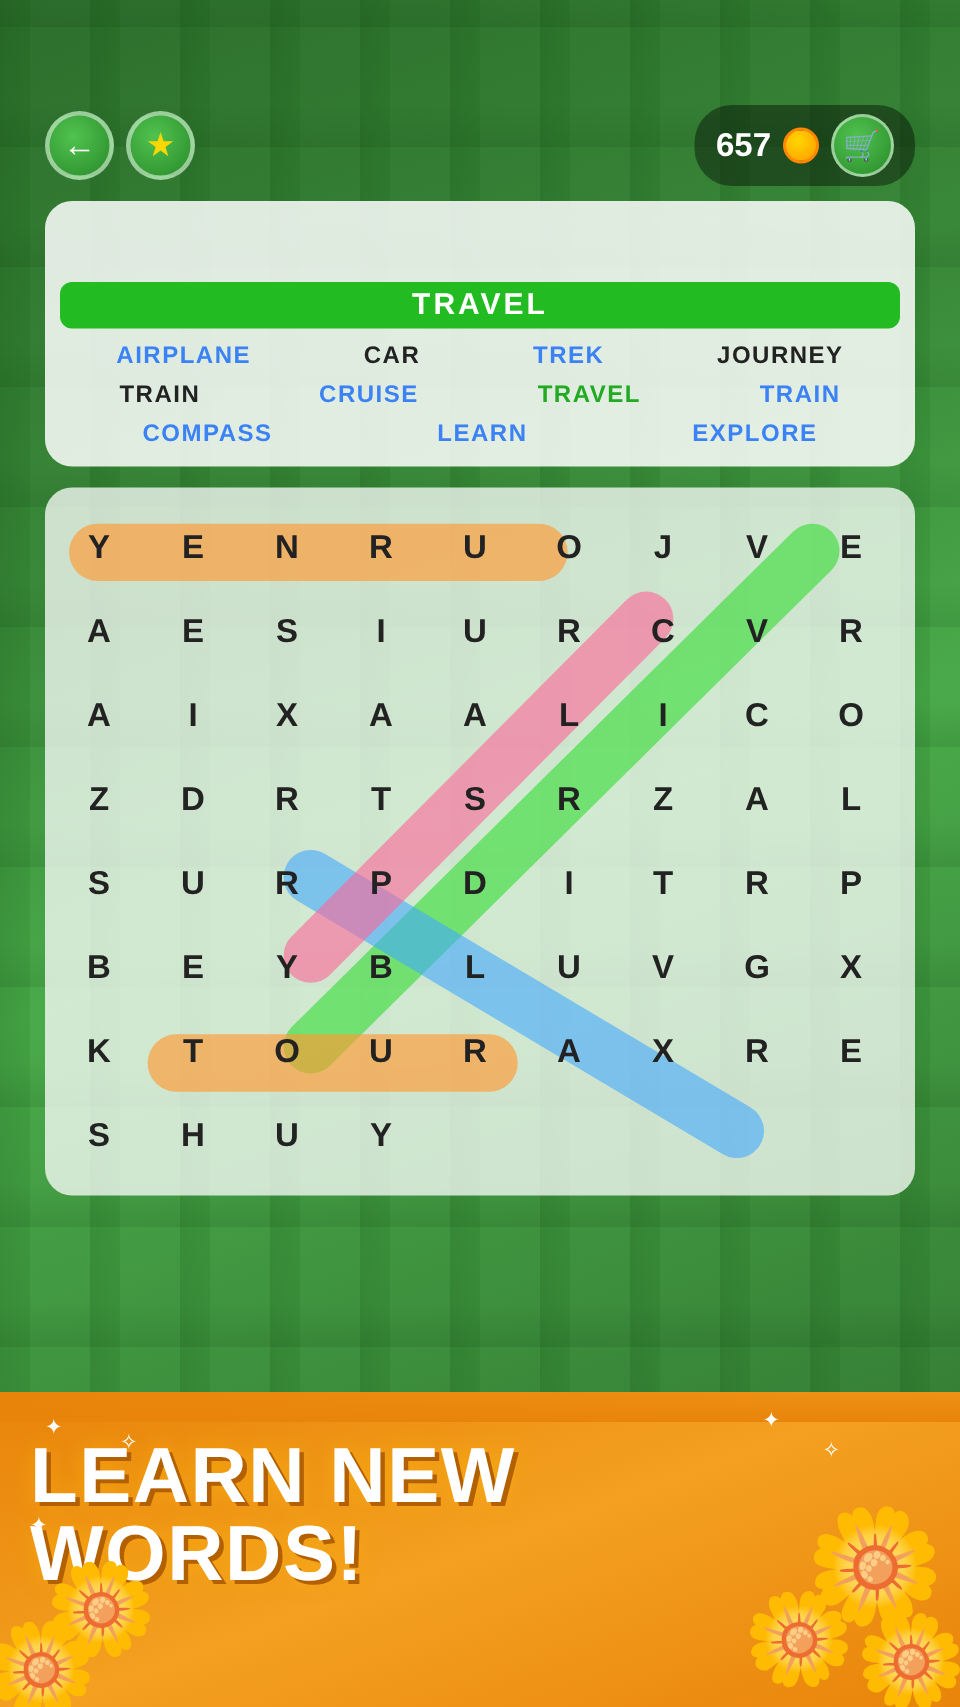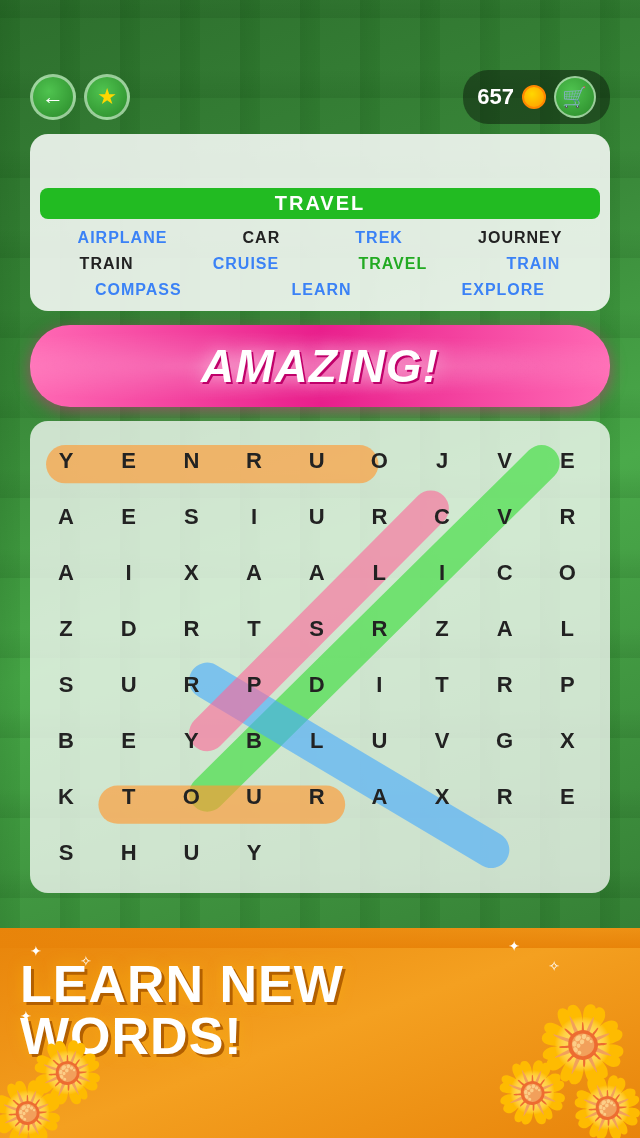--- a/index.html
+++ b/index.html
@@ -332,23 +332,20 @@
       </div>
 
       <div class="word-row">
         <span class="word-item normal">COMPASS</span>
         <span class="word-item normal">LEARN</span>
         <span class="word-item normal">EXPLORE</span>
       </div>
     </div>
   </div>
 
-  <div id="amazing-banner">
-    <span class="amazing-text">AMAZING!</span>
-  </div>
 
   <div id="grid-container">
     <div id="word-grid" style="grid-template-columns: repeat(9, 1fr); grid-template-rows: repeat(8, 56px);">
 
       <svg class="highlight-overlay" viewBox="0 0 560 448" preserveAspectRatio="none">
 
         <rect x="8" y="12" width="330" height="38" rx="19" fill="#ff9933" opacity="0.65"></rect>
 
         <line x1="500" y1="30" x2="168" y2="358" stroke="#33dd33" stroke-width="36" stroke-linecap="round" opacity="0.6"></line>
 

